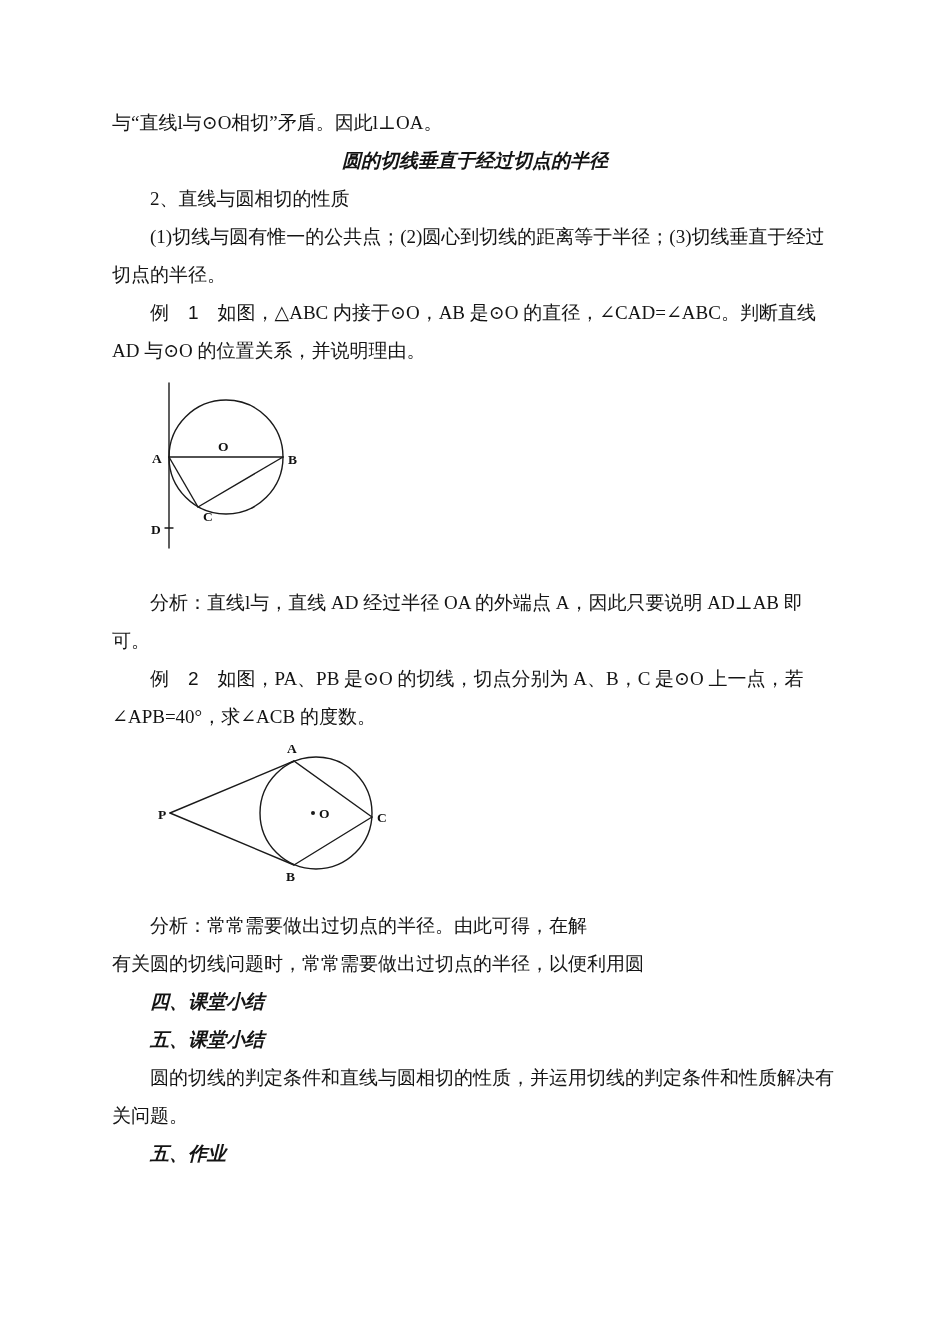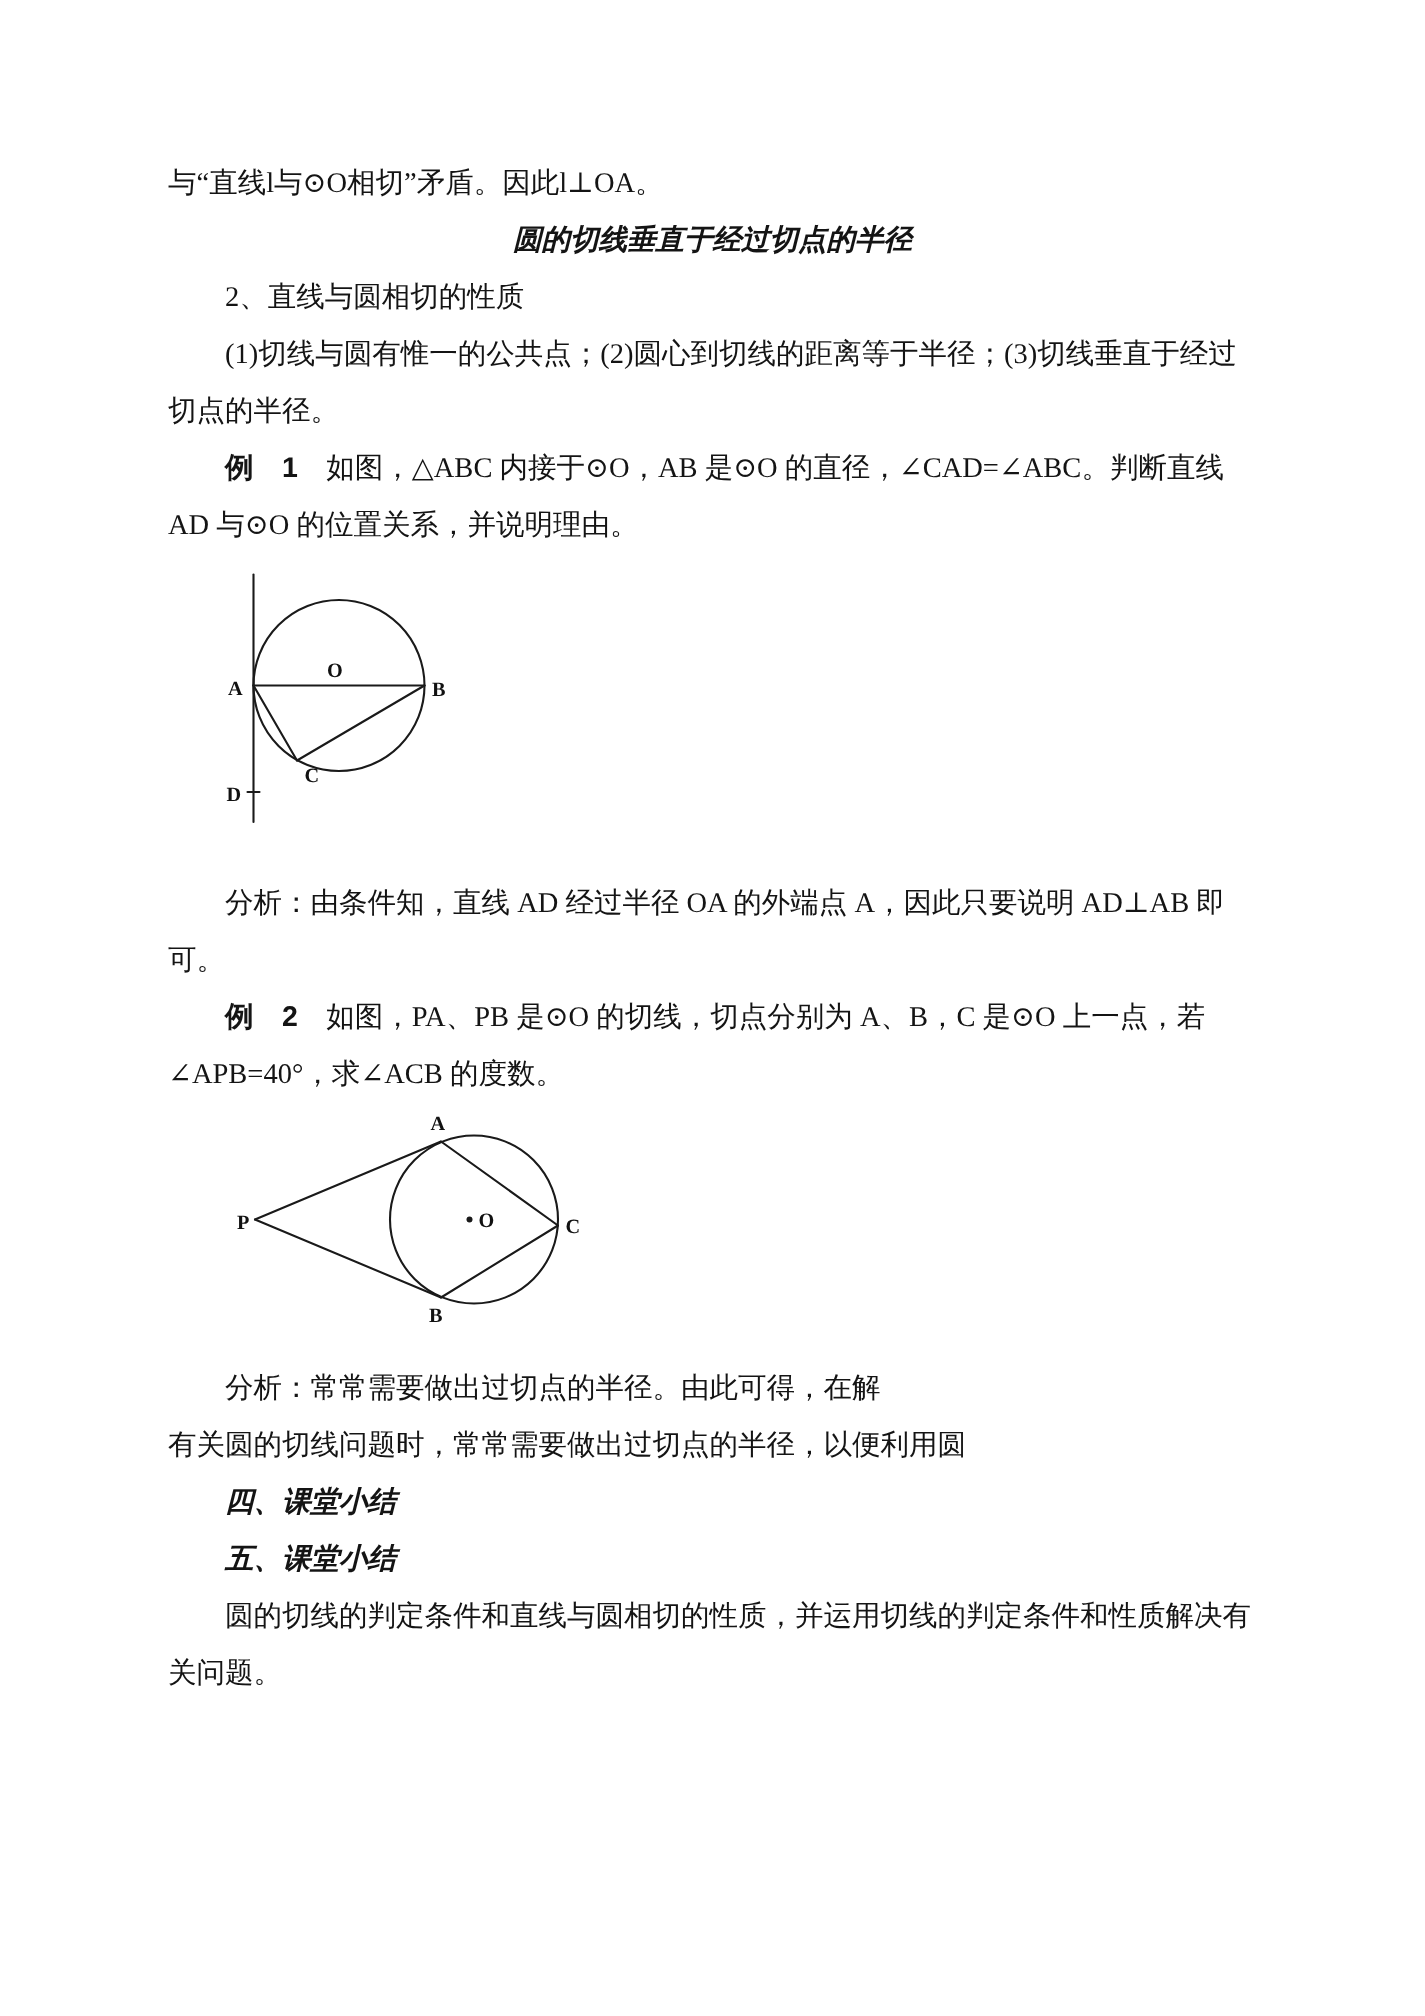--- a/index.html
+++ b/index.html
@@ -13,21 +13,21 @@
     width: 950px; height: 1208px;
     padding: 104px 112px 0;
     box-sizing: border-box;
     overflow: hidden;
     position: relative;
   }
   .para { font-size: 19px; line-height: 38px; margin: 0; font-weight: 400; }
   .indent { text-indent: 38px; }
   .hei { font-family: "Liberation Sans", "DejaVu Sans", sans-serif; font-weight: 700; font-style: italic; }
   .center { text-align: center; }
-  .exlabel { font-family: "Liberation Sans", "DejaVu Sans", sans-serif; font-weight: 700; }
+  .exlabel { font-family: "Liberation Sans", "DejaVu Sans", sans-serif; font-weight: 400; }
   .fig1 { margin: 10px 0 32px 22px; }
   .fig2 { margin: 5px 0 20px 46px; }
   .geo { display: block; }
   .st { stroke: #1a1a1a; stroke-width: 1.4; fill: none; stroke-linecap: round; }
   .geo text {
     font-family: "Liberation Serif", "DejaVu Serif", serif;
     font-size: 13.5px; font-weight: 700; fill: #111111;
   }
   .dot { fill: #1a1a1a; stroke: none; }
 </style>
@@ -56,21 +56,21 @@
       <line class="st" x1="64" y1="127" x2="149" y2="77"></line>
       <line class="st" x1="31" y1="148" x2="39" y2="148"></line>
       <text x="18" y="83">A</text>
       <text x="84" y="71">O</text>
       <text x="154" y="84">B</text>
       <text x="69" y="141">C</text>
       <text x="17" y="154">D</text>
     </svg>
   </div>
 
-  <p class="para indent">分析：由条件知，直线 AD 经过半径 OA 的外端点 A，因此只要说明 AD⊥AB 即可。</p>
+  <p class="para indent">分析：直线l与，直线 AD 经过半径 OA 的外端点 A，因此只要说明 AD⊥AB 即可。</p>
 
   <p class="para indent"><span class="exlabel">例　2</span><span>　如图，PA、PB 是⊙O 的切线，切点分别为 A、B，C 是⊙O 上一点，若∠APB=40°，求∠ACB 的度数。</span></p>
 
   <div class="fig2">
     <svg class="geo" width="240" height="146" viewBox="0 0 240 146">
       <circle class="st" cx="158" cy="72" r="56"></circle>
       <line class="st" x1="12" y1="72" x2="136" y2="20"></line>
       <line class="st" x1="12" y1="72" x2="136" y2="124"></line>
       <line class="st" x1="136" y1="20" x2="214" y2="76"></line>
       <line class="st" x1="136" y1="124" x2="214" y2="76"></line>
@@ -86,14 +86,15 @@
   <p class="para indent">分析：常常需要做出过切点的半径。由此可得，在解</p>
   <p class="para">有关圆的切线问题时，常常需要做出过切点的半径，以便利用圆</p>
 
   <p class="para indent hei">四、课堂小结</p>
 
 
   <p class="para indent hei">五、课堂小结</p>
 
   <p class="para indent">圆的切线的判定条件和直线与圆相切的性质，并运用切线的判定条件和性质解决有关问题。</p>
 
+  <p class="para indent hei">五、作业</p>
 
 </div>
 
 </body></html>

